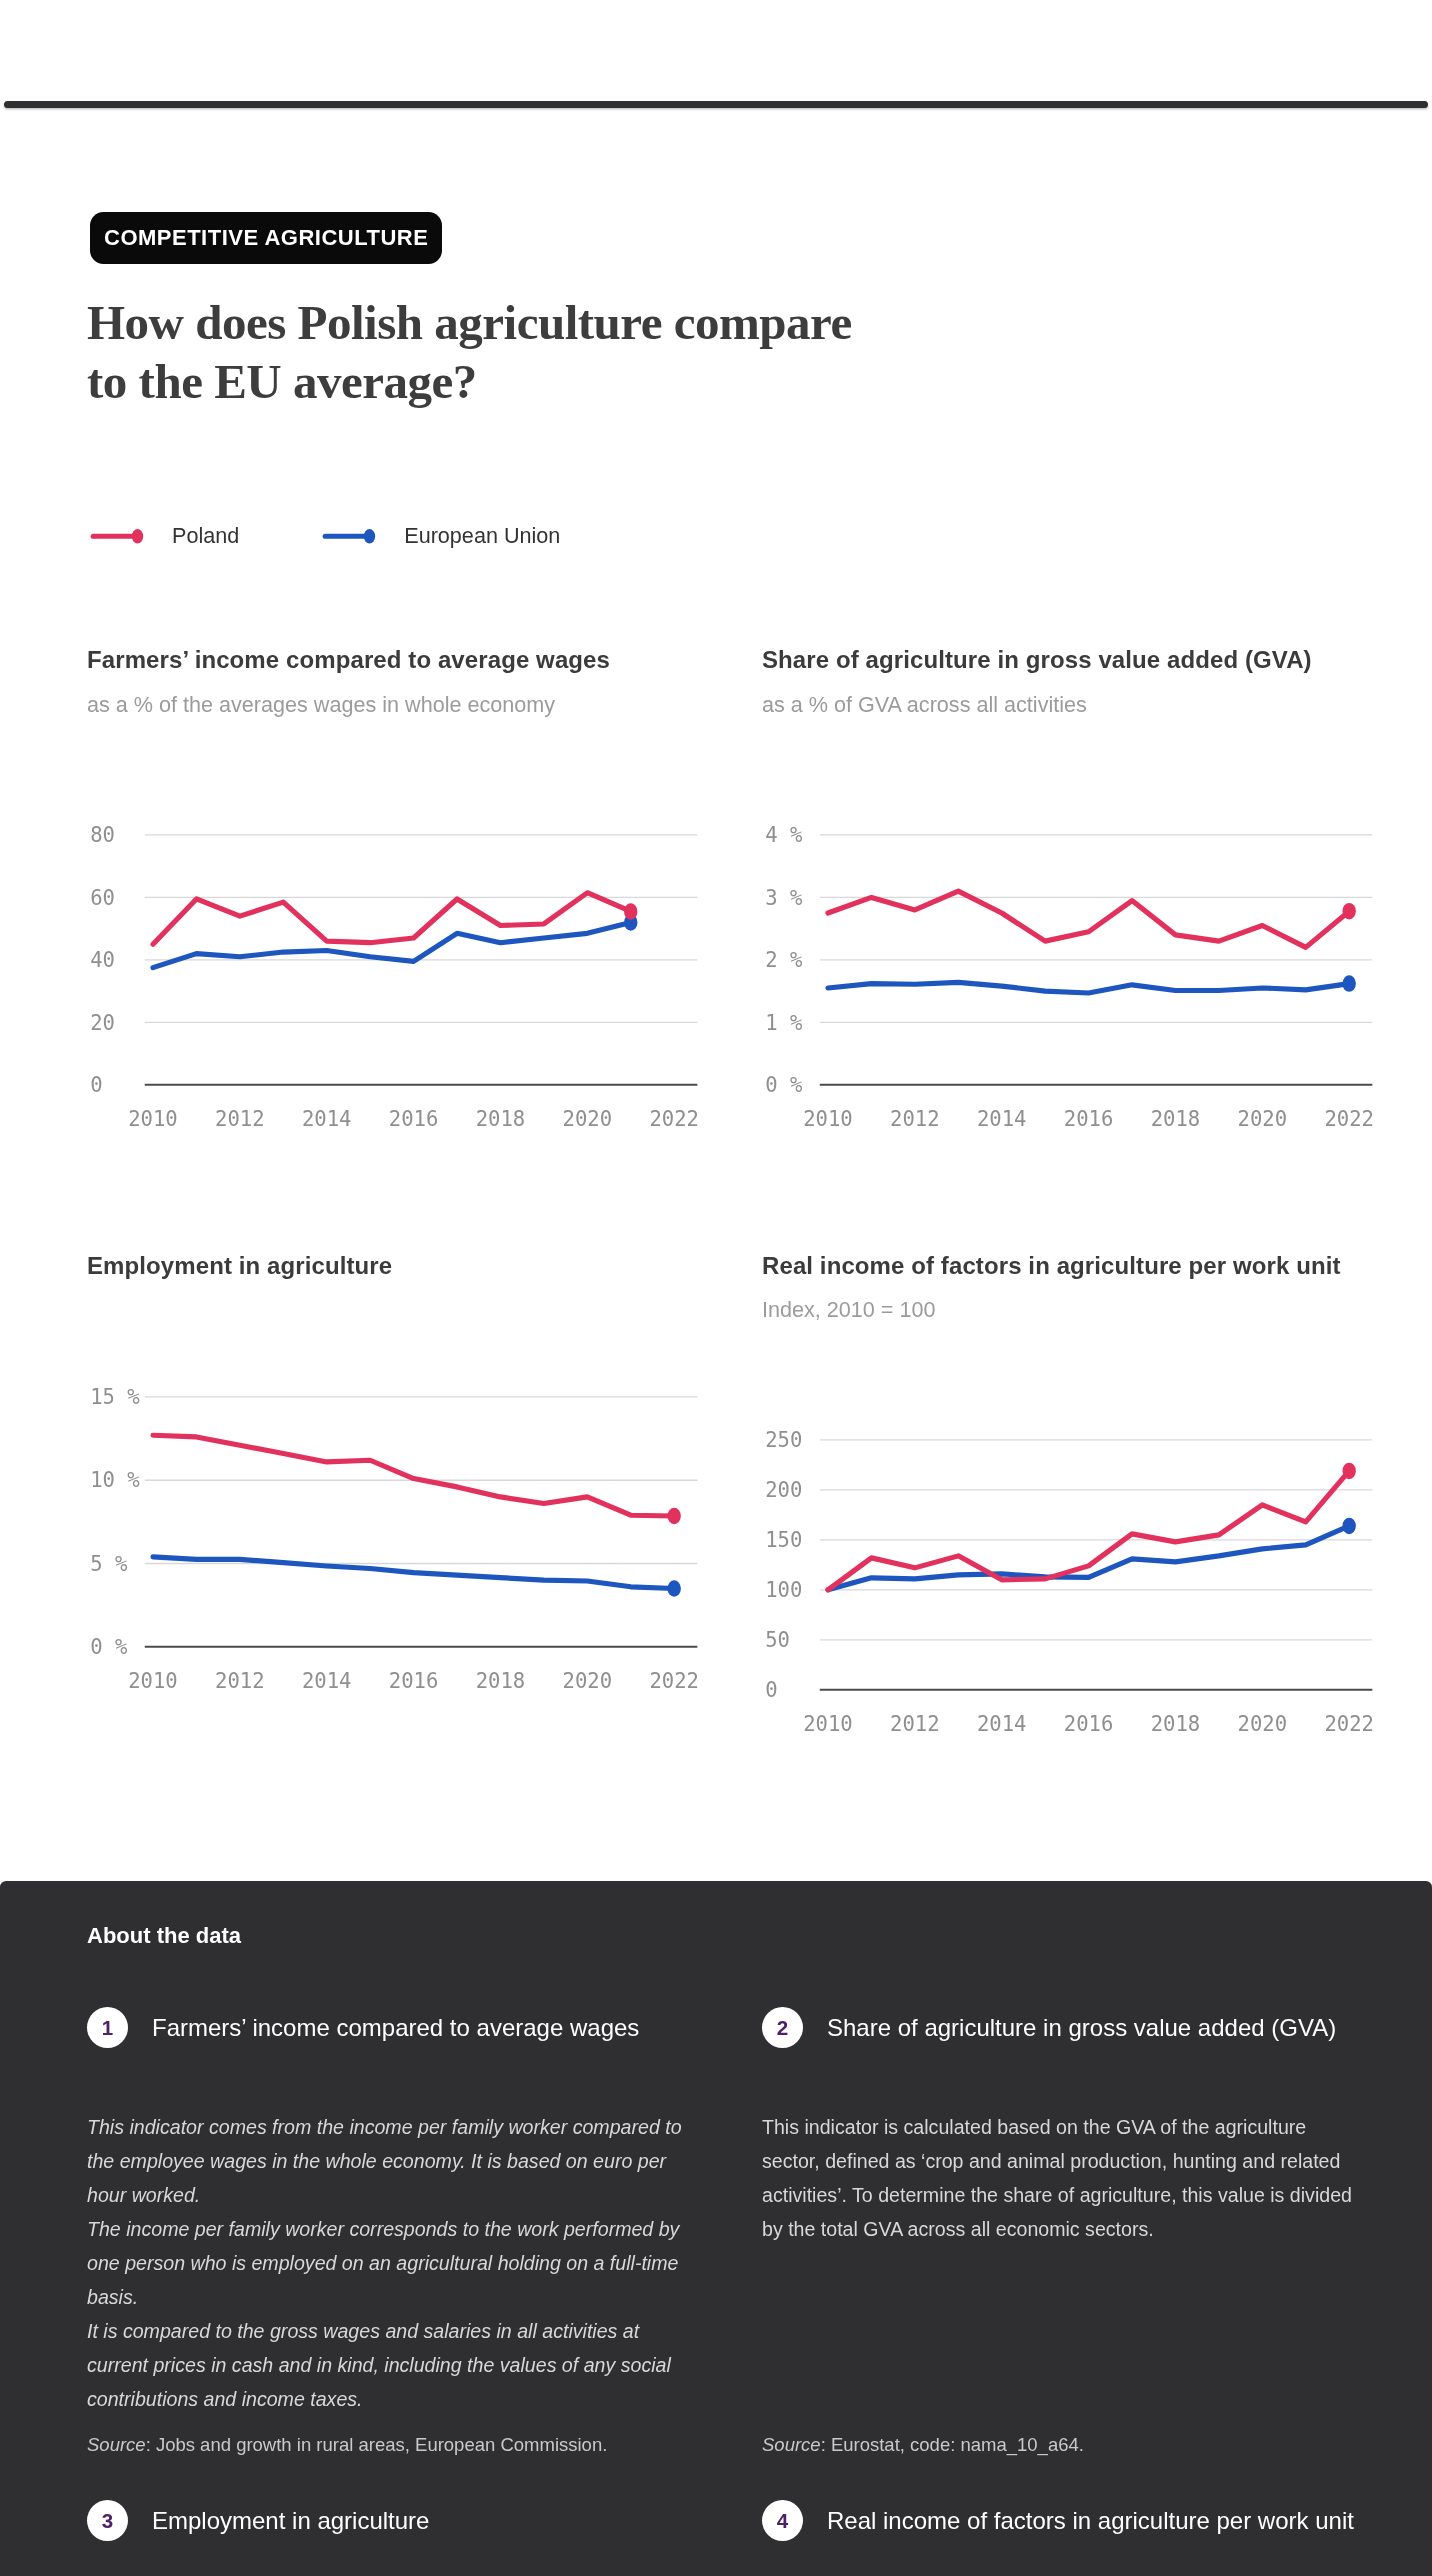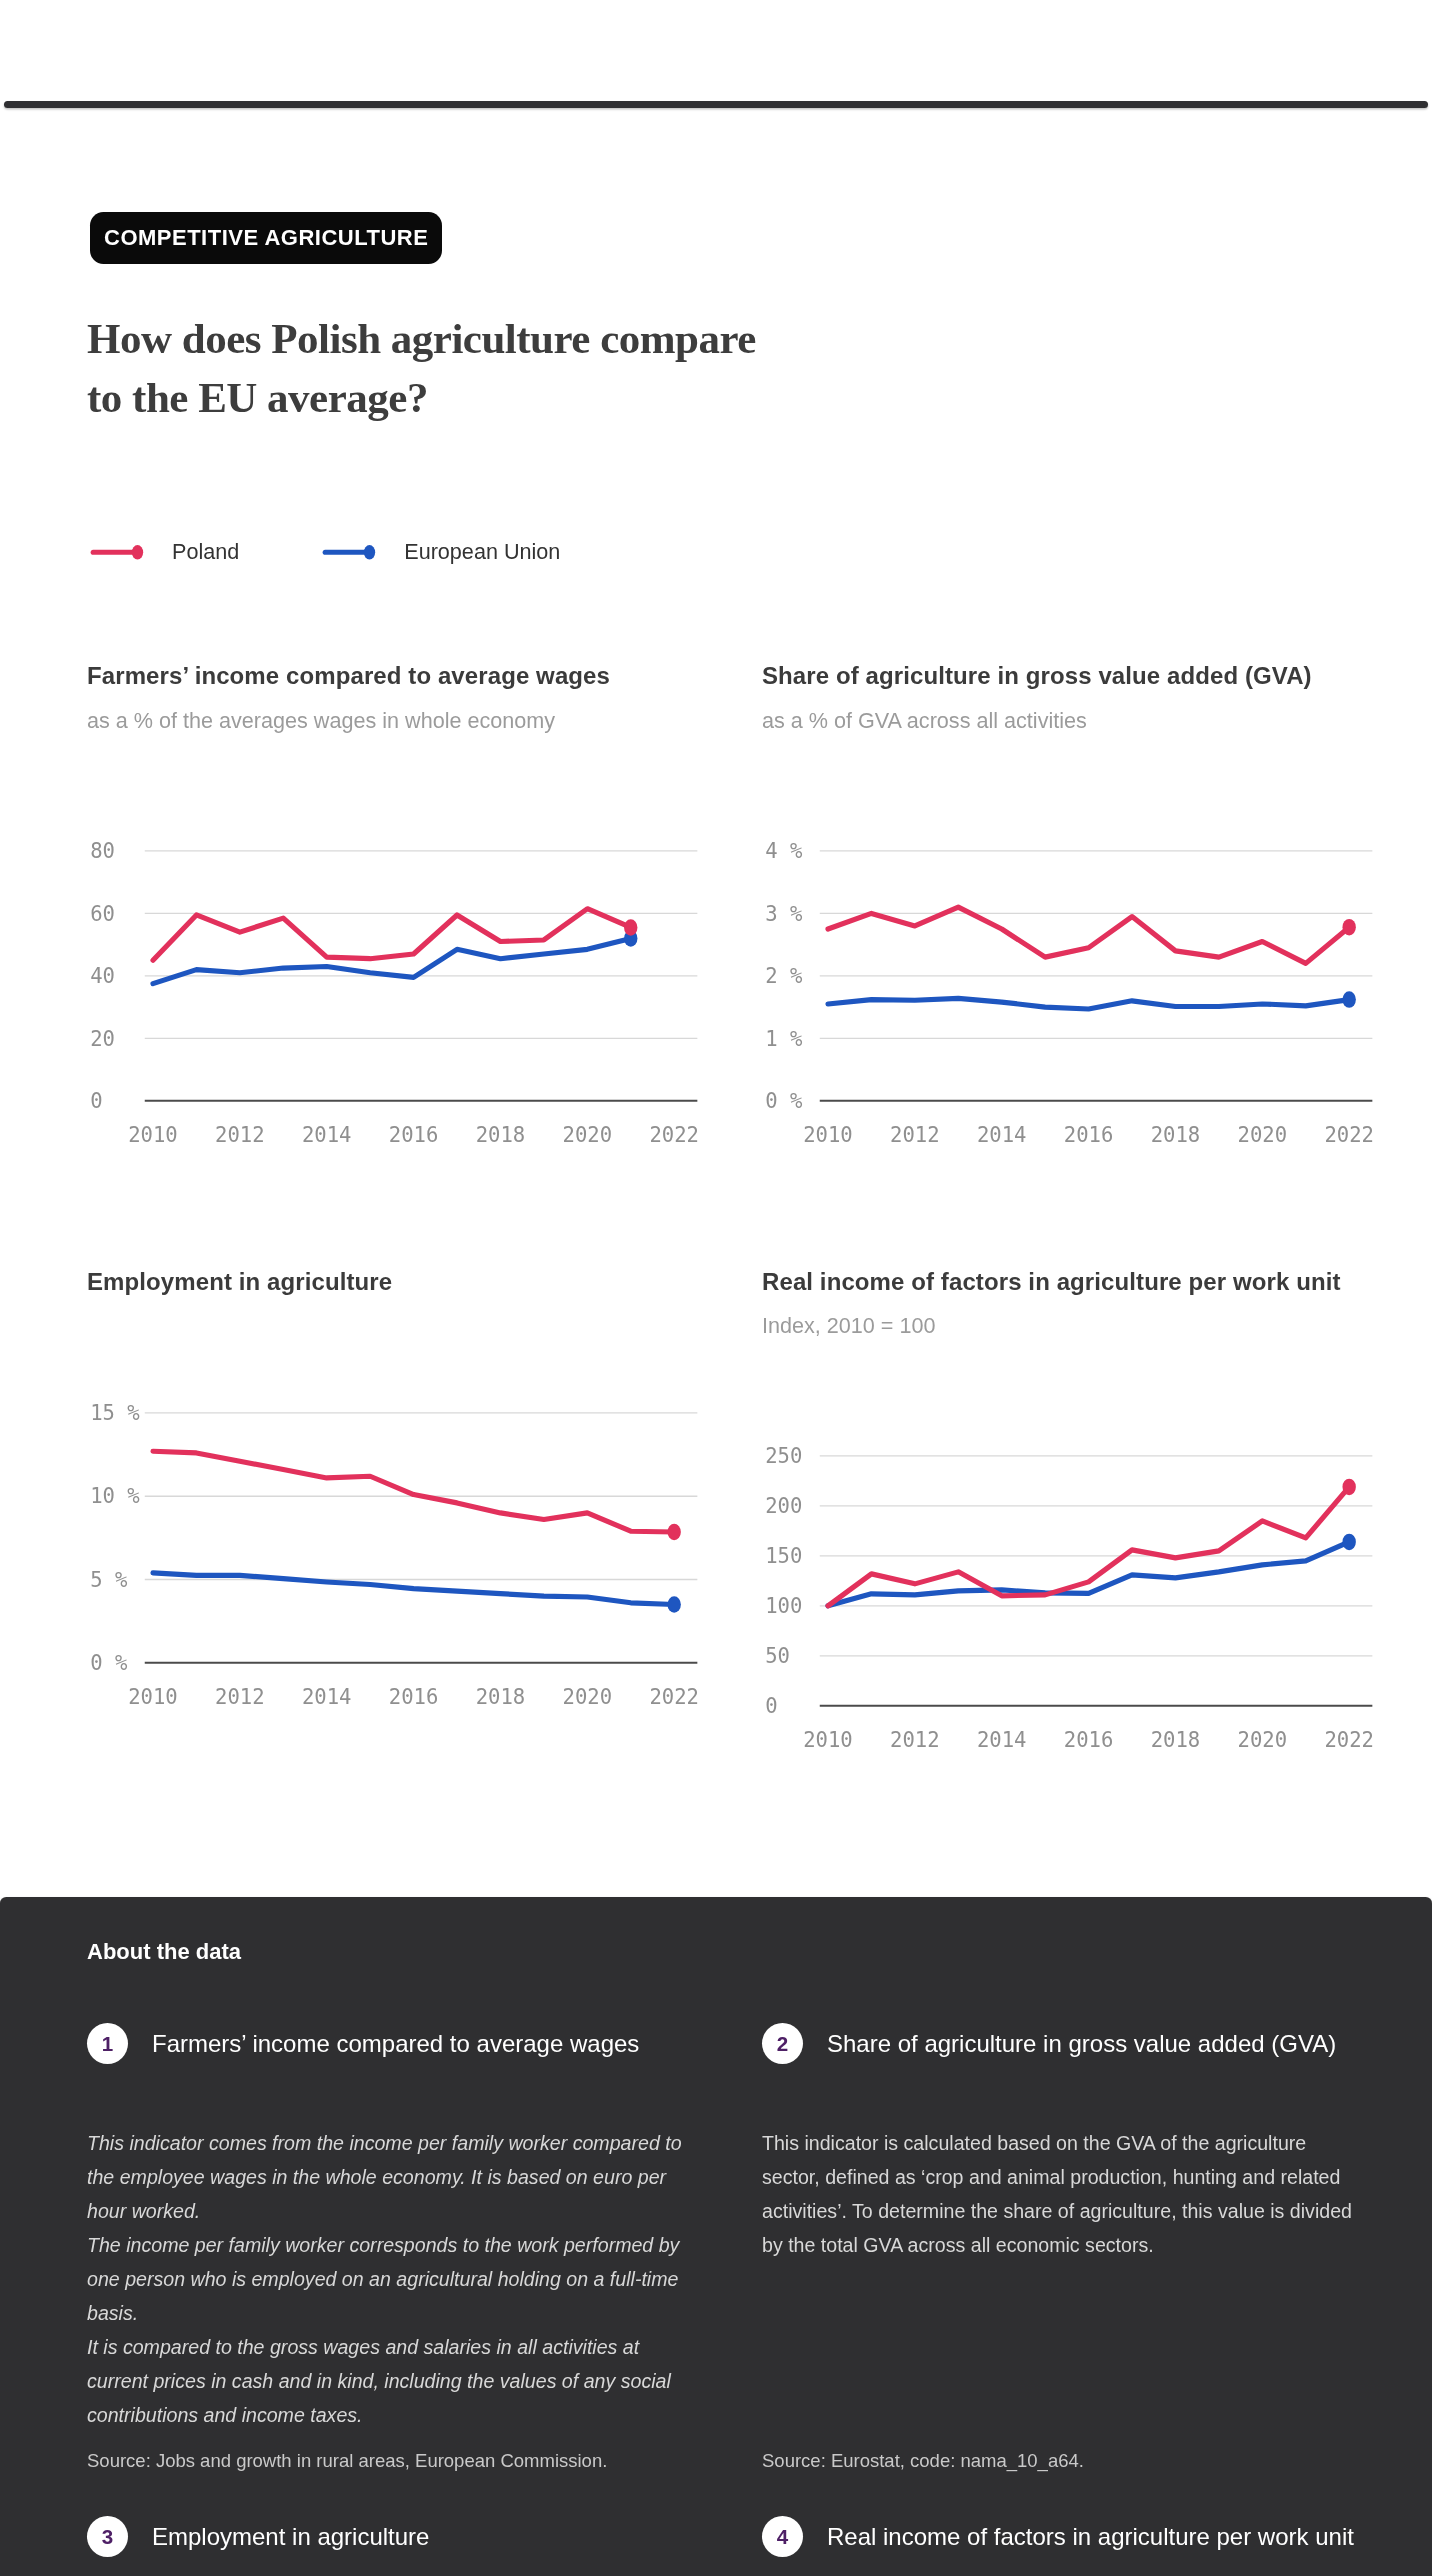--- a/index.html
+++ b/index.html
@@ -3,21 +3,21 @@
 <meta charset="utf-8">
 <style>
   html,body{margin:0;padding:0;background:#ffffff;}
   body{width:1432px;height:2890px;position:relative;font-family:"Liberation Sans",sans-serif;overflow:hidden;}
 
   .top-rule{margin:101px 4.1px 0 4.1px;height:7.2px;border-radius:3.6px;background:#2f2f32;box-shadow:0 1.5px 2.1px rgba(0,0,0,.25);}
 
   .badge{display:inline-flex;align-items:center;justify-content:center;margin:104px 0 0 90px;height:52px;padding:0 14px;background:#0a0a0a;border-radius:13.4px;}
   .badge span{color:#ffffff;font-size:22px;font-weight:700;letter-spacing:0.5px;}
 
-  .heading{margin:45px 0 0 87px;color:#3d3d3d;font-family:"Liberation Serif",serif;font-weight:700;font-size:43px;line-height:59px;letter-spacing:-0.5px;}
+  .heading{margin:29px 0 0 87px;color:#3d3d3d;font-family:"Liberation Serif",serif;font-weight:700;font-size:49px;line-height:59px;letter-spacing:-0.5px;}
 
   .legend{display:flex;align-items:center;gap:82px;margin:112px 0 0 89px;}
   .legend-item{display:flex;align-items:center;gap:21px;}
   .legend-item .label{font-size:21.6px;color:#333333;}
   .legend-swatch{width:62px;height:20.6px;display:block;}
 
   .charts-grid{display:grid;grid-template-columns:675px 608px;row-gap:89px;margin:96px 0 0 87px;width:1283px;}
   .chart-title{font-size:24px;font-weight:700;color:#3b3b3b;letter-spacing:0.1px;line-height:29px;}
   .chart-subtitle{font-size:21.6px;color:#9b9b9b;margin-top:17.5px;line-height:26px;}
   .chart-svg-wrap svg{display:block;margin-top:32px;width:613px;height:412px;}
@@ -25,21 +25,21 @@
   .panel{margin-top:114px;background:#2f2f31;border-radius:6.2px 6.2px 15.5px 15.5px;padding:42px 0 24px 87px;box-shadow:0 3.1px 4.1px rgba(0,0,0,.3);}
   .about-heading{color:#ffffff;font-size:22px;font-weight:700;line-height:25px;}
   .info-grid{display:grid;grid-template-columns:675px 608px;grid-template-rows:103px 324px 28px 123px 151px 28px;margin-top:59px;}
   .info-header{display:flex;align-items:center;gap:24px;align-self:start;}
   .info-header.row2{padding-top:38px;}
   .num-circle{width:41px;height:41px;border-radius:50%;background:#ffffff;display:flex;align-items:center;justify-content:center;flex:0 0 41px;}
   .num-circle span{color:#4e2066;font-size:20.6px;font-weight:700;}
   .info-title{color:#ffffff;font-size:24px;font-weight:400;}
   .info-body{color:#d8d8d8;font-size:19.6px;line-height:34px;white-space:pre-line;width:598px;align-self:start;}
   .info-source{color:#c9c9c9;font-size:18.5px;align-self:start;}
-  .info-source .src-label{}
+  .info-source .src-label{font-style:italic;}
 </style>
 </head>
 <body>
 
 
 
 <div class="top-rule"></div>
 
 <div class="badge">
   <span>COMPETITIVE AGRICULTURE</span>

